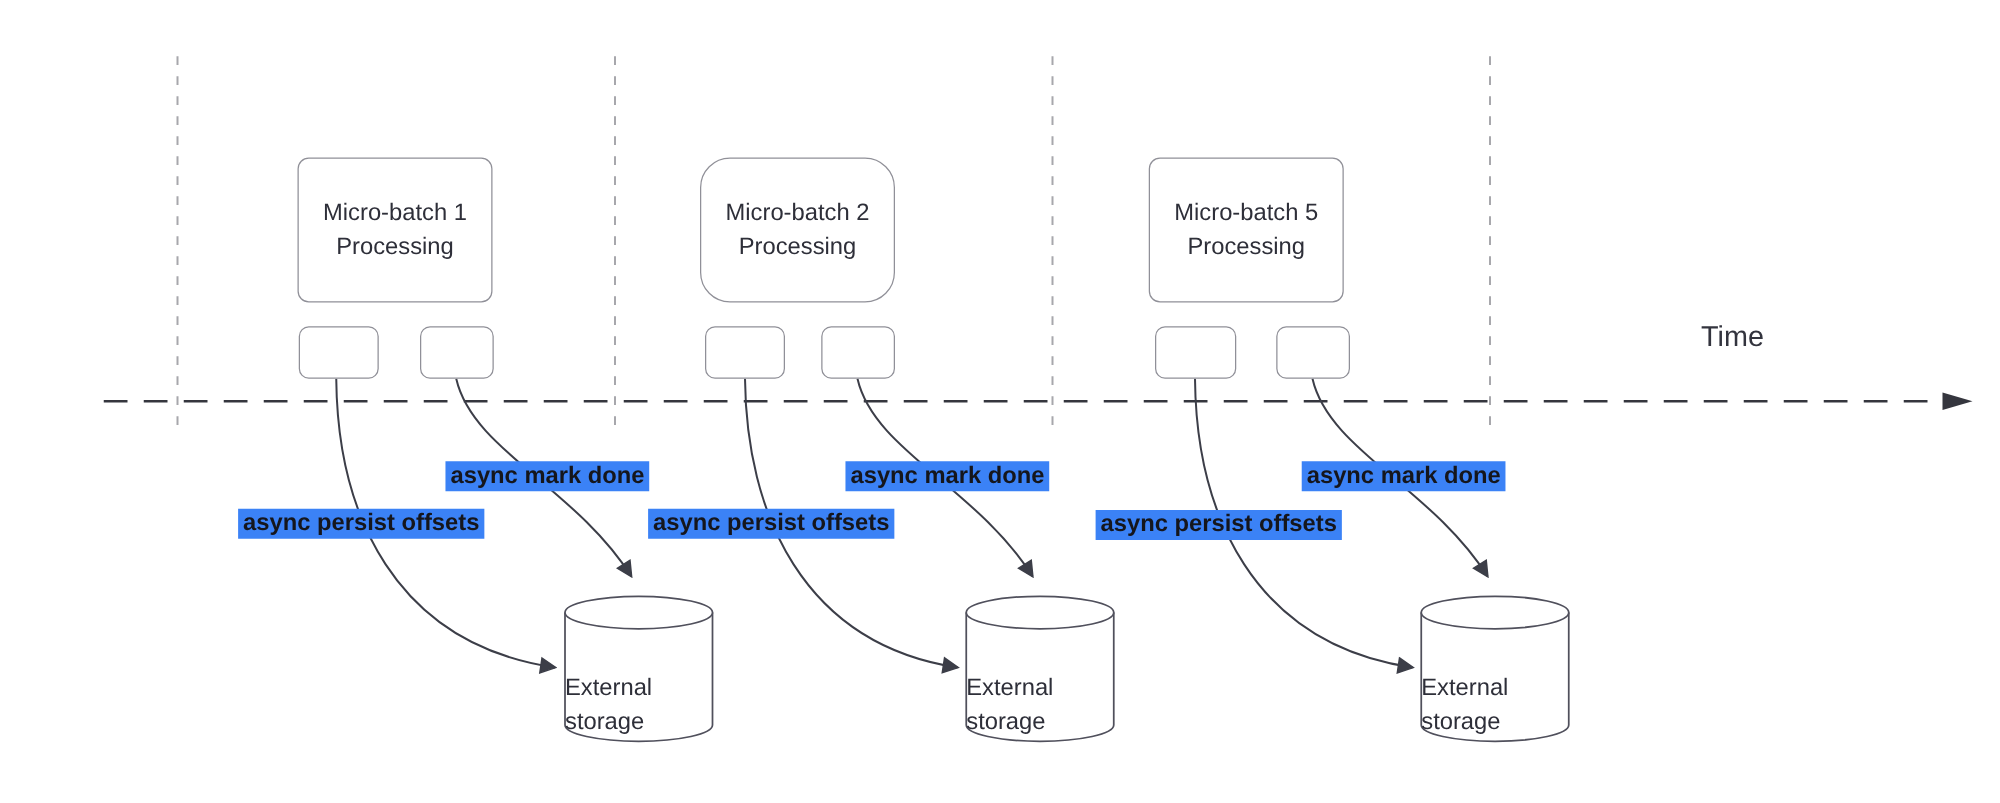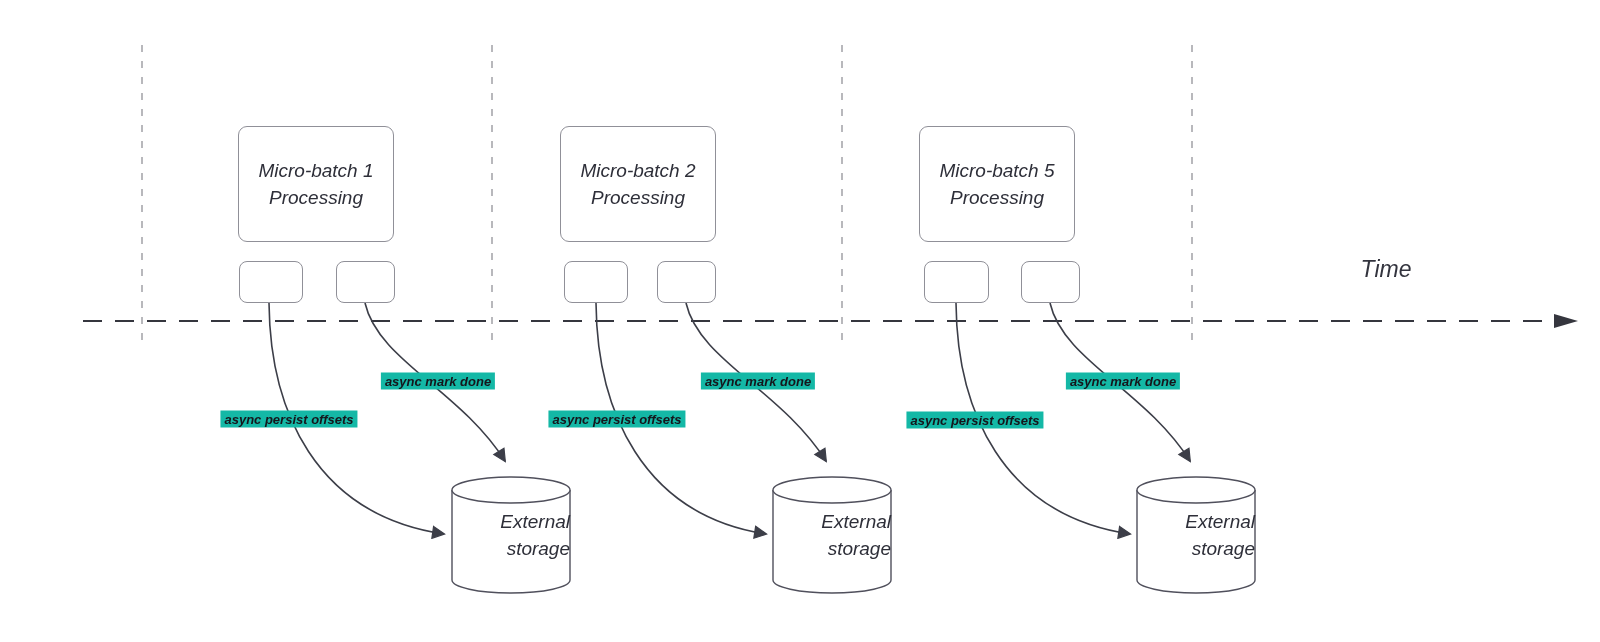--- a/index.html
+++ b/index.html
@@ -7,21 +7,20 @@
     padding: 0;
     background: #ffffff;
     font-family: "Liberation Sans", sans-serif;
   }
   .canvas {
     position: relative;
     width: 1600px;
     height: 642px;
     background: #ffffff;
     overflow: hidden;
-    font-style: italic;
   }
   .lines-layer {
     position: absolute;
     left: 0;
     top: 0;
   }
   .proc-box {
     position: absolute;
     width: 156px;
     height: 116px;
@@ -42,35 +41,36 @@
     position: absolute;
     height: 42px;
     box-sizing: border-box;
     border: 1px solid #909098;
     border-radius: 8px;
     background: #ffffff;
   }
   .edge-label {
     position: absolute;
     transform: translate(-50%, -50%);
-    background: #14b8a6;
+    background: #3b82f6;
     padding: 1px 4px;
-    font-size: 13px;
+    font-size: 19px;
     font-weight: bold;
     color: #15161c;
     white-space: nowrap;
   }
   .storage-label {
     position: absolute;
     width: 118px;
     transform: translateX(-50%);
-    text-align: right;
+    text-align: left;
     font-size: 19px;
     line-height: 27px;
     color: #2e2f39;
+    margin-top: 29px;
   }
   .time-label {
     position: absolute;
     transform: translate(-50%, -50%);
     font-size: 23px;
     color: #33343e;
     white-space: nowrap;
   }
 </style>
 </head>
@@ -122,21 +122,21 @@
   </div>
   <div class="mini-box" style="left:239px; top:261px; width:64px;"></div>
   <div class="mini-box" style="left:336px; top:261px; width:59px;"></div>
   <div class="edge-label" style="left:289px; top:419px;">async persist offsets</div>
   <div class="edge-label" style="left:438px; top:381px;">async mark done</div>
   <div class="storage-label" style="left:511px; top:508px;">
     <div>External</div>
     <div>storage</div>
   </div>
 
-  <div class="proc-box" style="left:560px; top:126px;">
+  <div class="proc-box" style="left:560px; top:126px;border-radius:24px;">
     <span>Micro-batch 2</span>
     <span>Processing</span>
   </div>
   <div class="mini-box" style="left:564px; top:261px; width:64px;"></div>
   <div class="mini-box" style="left:657px; top:261px; width:59px;"></div>
   <div class="edge-label" style="left:617px; top:419px;">async persist offsets</div>
   <div class="edge-label" style="left:758px; top:381px;">async mark done</div>
   <div class="storage-label" style="left:832px; top:508px;">
     <div>External</div>
     <div>storage</div>

